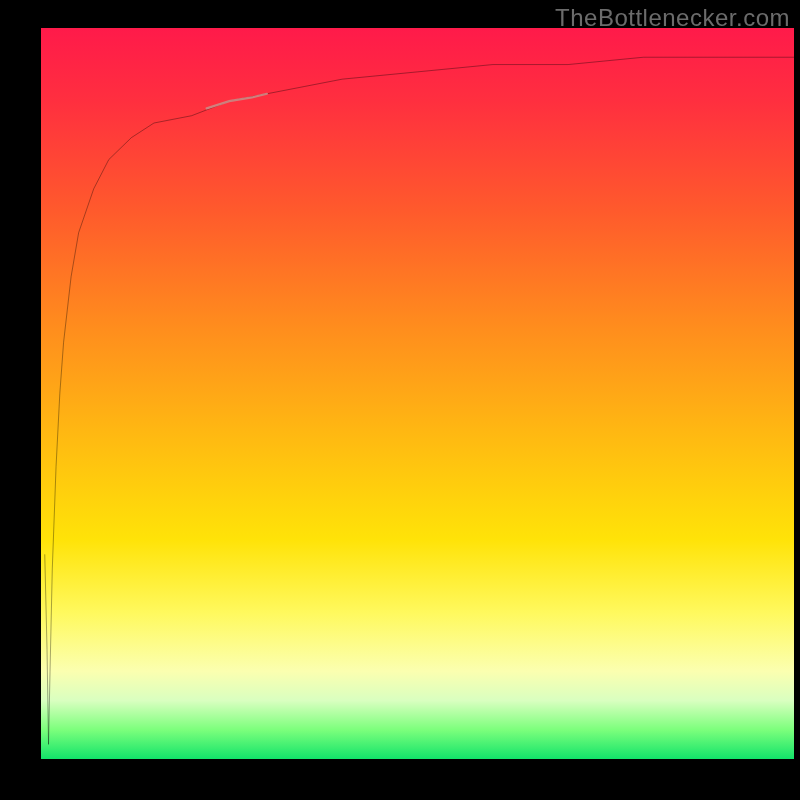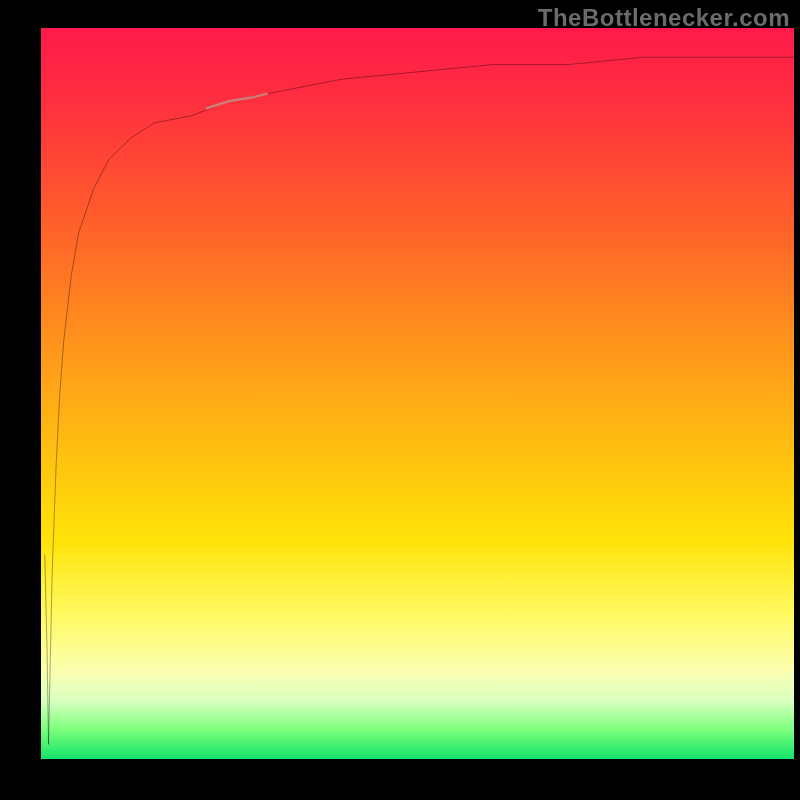--- a/index.html
+++ b/index.html
@@ -9,21 +9,20 @@
     height: 800px;
     overflow: hidden;
     background: #000;
     font-family: Arial, Helvetica, sans-serif;
   }
   .frame {
     position: relative;
     width: 800px;
     height: 748px;
     background: #000;
-    font-weight: bold;
   }
   .plot-area {
     position: absolute;
     left: 41px;
     top: 28px;
     width: 753px;
     height: 731px;
     
     background: linear-gradient(
       to bottom,

